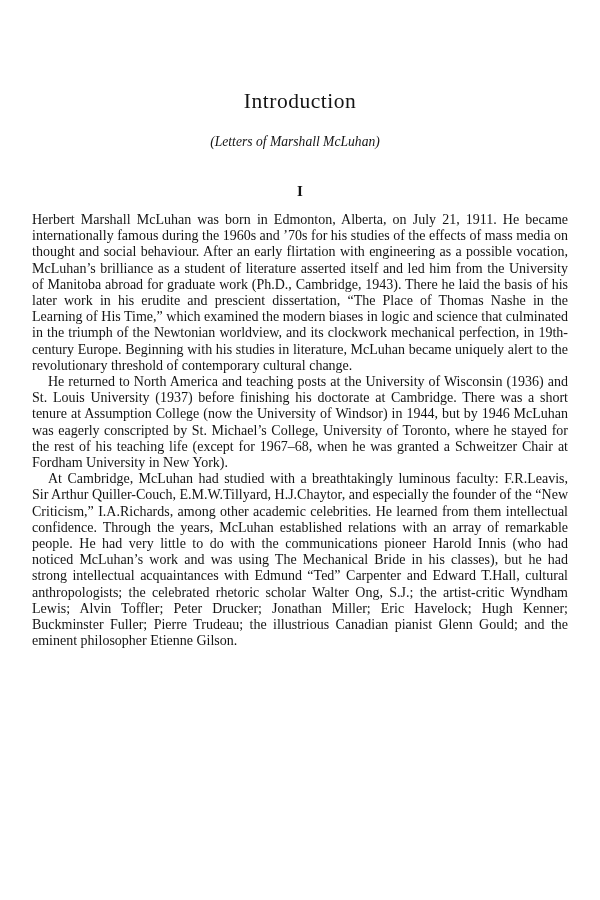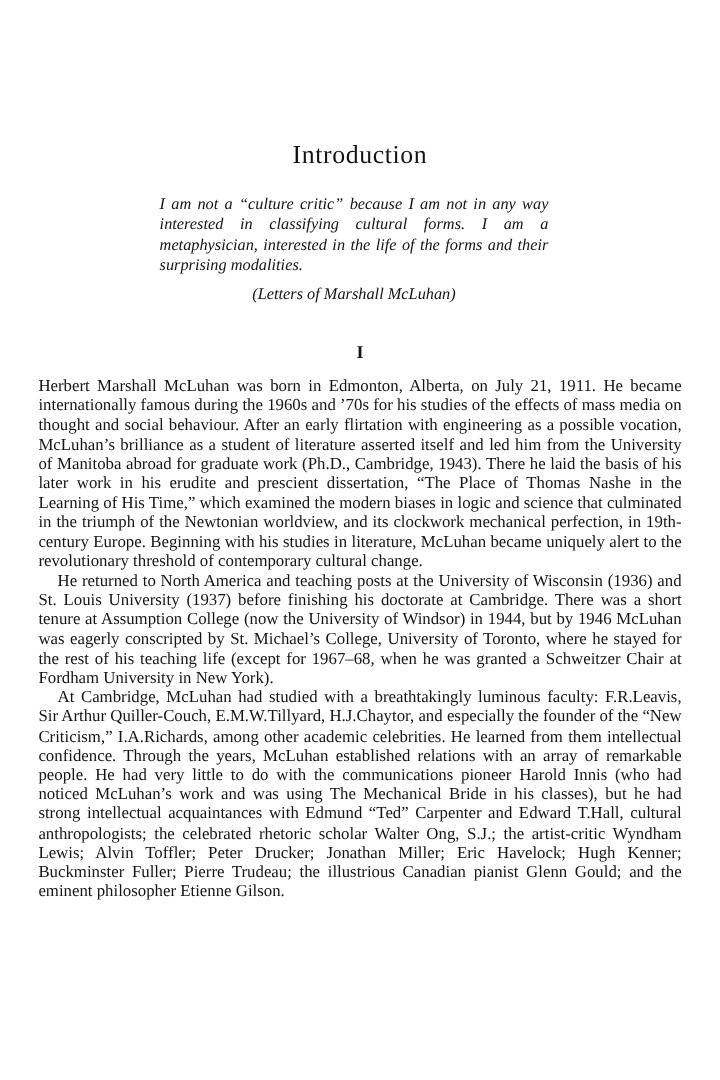--- a/index.html
+++ b/index.html
@@ -9,21 +9,21 @@
   }
   .page {
     position: relative;
     width: 600px;
     height: 900px;
     background: #ffffff;
     color: #141414;
     font-family: "Liberation Serif", serif;
     overflow: hidden;
     box-sizing: border-box;
-    padding-top: 116px;
+    padding-top: 88px;
   }
   .title {
     margin: 0;
     text-align: center;
     font-size: 21.5px;
     font-weight: normal;
     line-height: 26px;
     letter-spacing: 0.5px;
   }
   .epigraph {
@@ -65,21 +65,20 @@
   }
 </style>
 </head>
 <body>
 
 <div class="page">
 
   <h1 class="title">Introduction</h1>
 
   <div class="epigraph">
-    <p class="epigraph-text">I am not a “culture critic” because I am not in any way interested in classifying cultural forms. I am a metaphysician, interested in the life of the forms and their surprising modalities.</p>
     <p class="epigraph-attribution">(Letters of Marshall McLuhan)</p>
   </div>
 
   <div class="section-heading">I</div>
 
   <div class="body-text">
     <p class="para">Herbert Marshall McLuhan was born in Edmonton, Alberta, on July 21, 1911. He became internationally famous during the 1960s and ’70s for his studies of the effects of mass media on thought and social behaviour. After an early flirtation with engineering as a possible vocation, McLuhan’s brilliance as a student of literature asserted itself and led him from the University of Manitoba abroad for graduate work (Ph.D., Cambridge, 1943). There he laid the basis of his later work in his erudite and prescient dissertation, “The Place of Thomas Nashe in the Learning of His Time,” which examined the modern biases in logic and science that culminated in the triumph of the Newtonian worldview, and its clockwork mechanical perfection, in 19th-century Europe. Beginning with his studies in literature, McLuhan became uniquely alert to the revolutionary threshold of contemporary cultural change.</p>
     <p class="para">He returned to North America and teaching posts at the University of Wisconsin (1936) and St. Louis University (1937) before finishing his doctorate at Cambridge. There was a short tenure at Assumption College (now the University of Windsor) in 1944, but by 1946 McLuhan was eagerly conscripted by St. Michael’s College, University of Toronto, where he stayed for the rest of his teaching life (except for 1967–68, when he was granted a Schweitzer Chair at Fordham University in New York).</p>
     <p class="para"><span>At Cambridge, McLuhan had studied with a breathtakingly luminous faculty: F.R.Leavis, Sir Arthur Quiller-Couch, E.M.W.Tillyard, H.J.Chaytor, and especially the founder of the “New Criticism,” I.A.Richards, among other academic celebrities. He learned from them intellectual confidence. Through the years, McLuhan established relations with an array of remarkable people. He had very little to do with the communications pioneer Harold Innis (who had noticed McLuhan’s work and was using </span><span class="book-title">The Mechanical Bride</span><span> in his classes), but he had strong intellectual acquaintances with Edmund “Ted” Carpenter and Edward T.Hall, cultural anthropologists; the celebrated rhetoric scholar Walter Ong, S.J.; the artist-critic Wyndham Lewis; Alvin Toffler; Peter Drucker; Jonathan Miller; Eric Havelock; Hugh Kenner; Buckminster Fuller; Pierre Trudeau; the illustrious Canadian pianist Glenn Gould; and the eminent philosopher Etienne Gilson.</span></p>
   </div>

